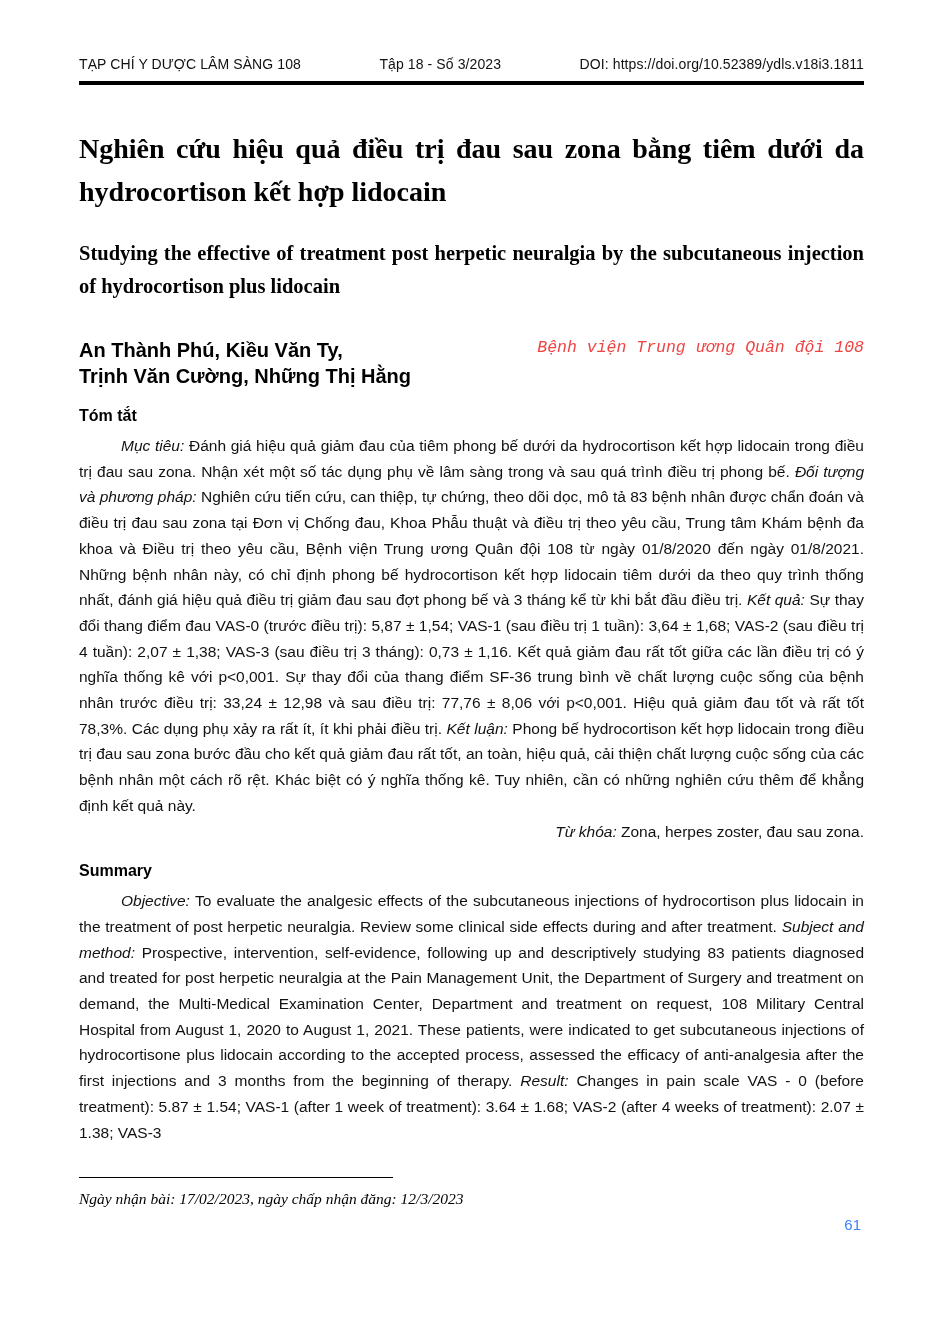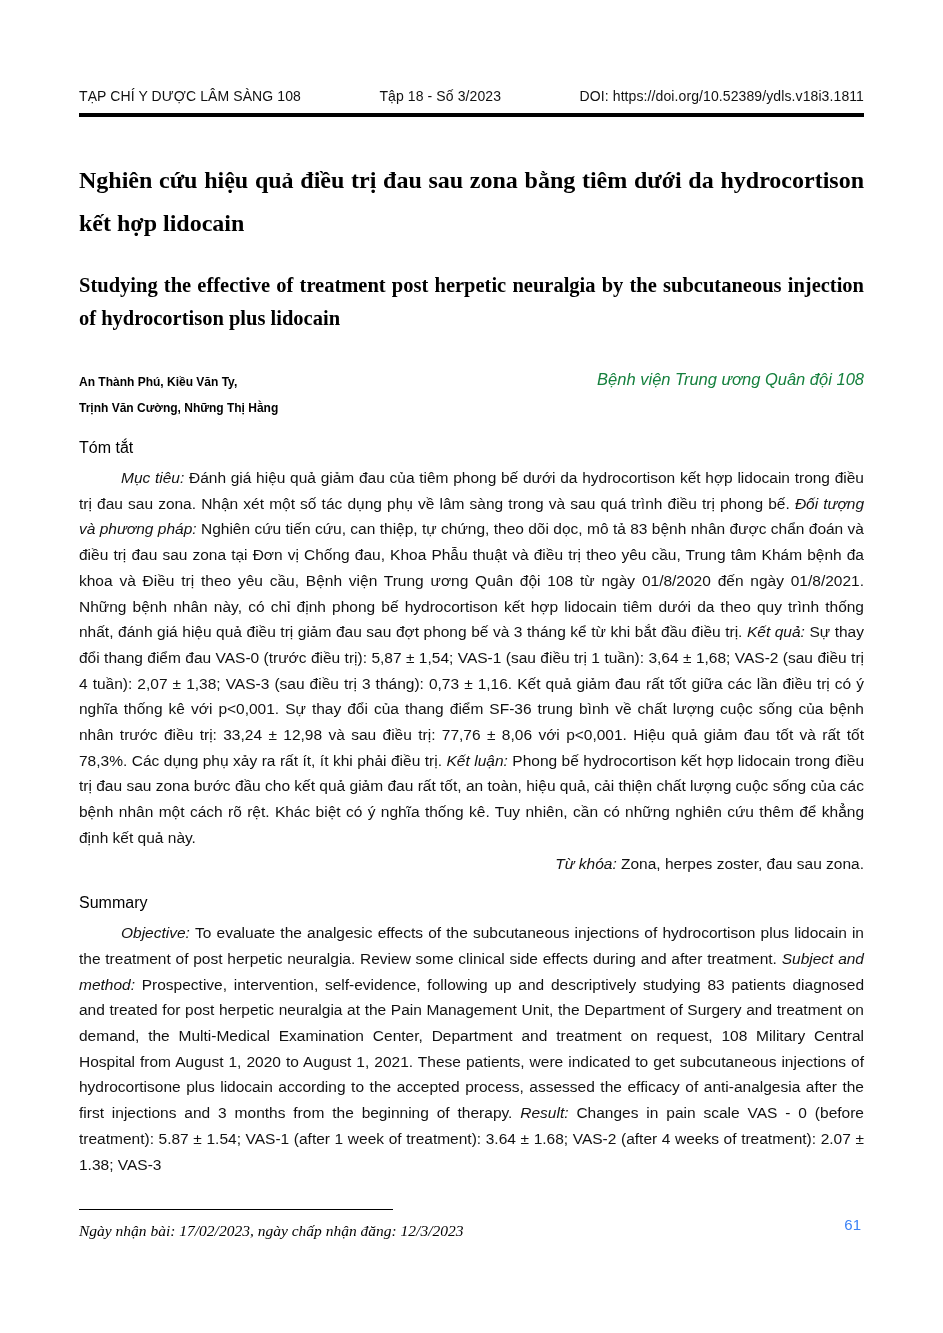--- a/index.html
+++ b/index.html
@@ -5,38 +5,38 @@
   * { margin:0; padding:0; box-sizing:border-box; }
   html, body { background:#e9e9e9; }
   .page {
     width:943px; height:1333px; margin:0 auto; background:#ffffff;
     position:relative; overflow:hidden;
     font-family:"Liberation Sans", sans-serif; color:#151515;
     padding:0 79px;
   }
   .journal-header {
     display:flex; justify-content:space-between; align-items:baseline;
-    padding-top:88px; font-size:14px; letter-spacing:0.1px; color:#111;
+    padding-top:56px; font-size:14px; letter-spacing:0.1px; color:#111;
   }
   .header-rule { border-bottom:4px solid #000; margin-top:9px; }
   .title-vi {
     margin-top:42px; font-family:"Liberation Serif", serif;
-    font-weight:bold; font-size:24px; line-height:43px; text-align:justify; color:#000;
+    font-weight:bold; font-size:28px; line-height:43px; text-align:justify; color:#000;
   }
   .title-en {
     margin-top:24px; font-family:"Liberation Serif", serif;
     font-weight:bold; font-size:20.5px; line-height:33px; text-align:justify; color:#000;
   }
   .byline { display:flex; justify-content:space-between; align-items:flex-start; margin-top:34px; }
-  .authors { font-weight:bold; font-size:12px; line-height:26px; color:#000; }
+  .authors { font-weight:bold; font-size:20px; line-height:26px; color:#000; }
   .affiliation {
-    font-family:Liberation Sans, sans-serif; font-style:italic;
-    font-size:16.5px; padding-top:1px; color:#15803d;
+    font-family:Liberation Mono, monospace; font-style:italic;
+    font-size:16.5px; padding-top:1px; color:#ef4444;
   }
-  .section-heading { font-weight:normal; font-size:16px; margin-top:18px; color:#000; }
+  .section-heading { font-weight:bold; font-size:16px; margin-top:18px; color:#000; }
   .body-para {
     margin-top:8px; font-size:15.5px; line-height:25.7px;
     text-align:justify; text-indent:42px; color:#111;
   }
   .seg-italic { font-style:italic;margin-top:28px; }
   .keywords { margin-top:0; text-align:right; }
   .footnote-block { margin-top:32px; }
   .footnote-rule { width:314px; border-bottom:1.5px solid #000; }
   .footnote {
     font-family:"Liberation Serif", serif; font-style:italic;

